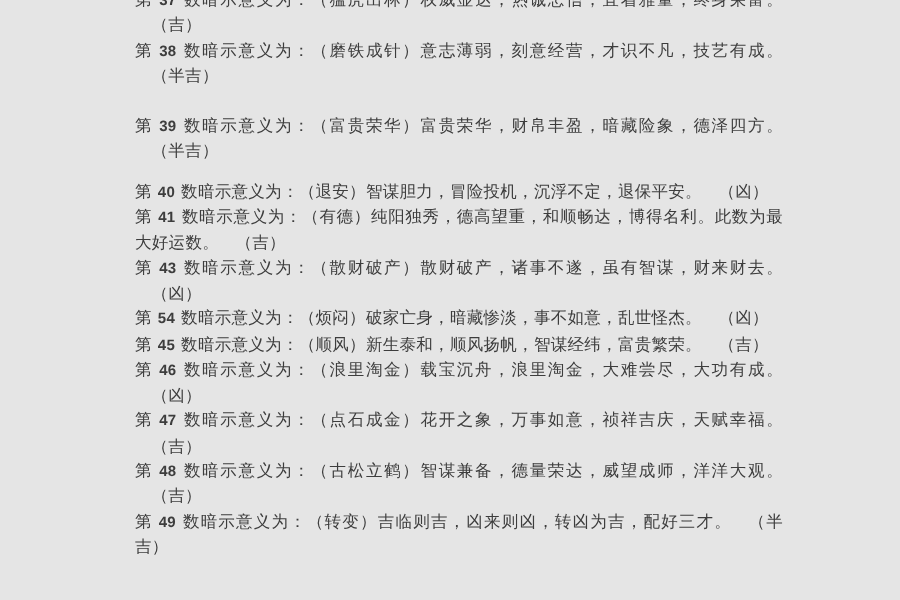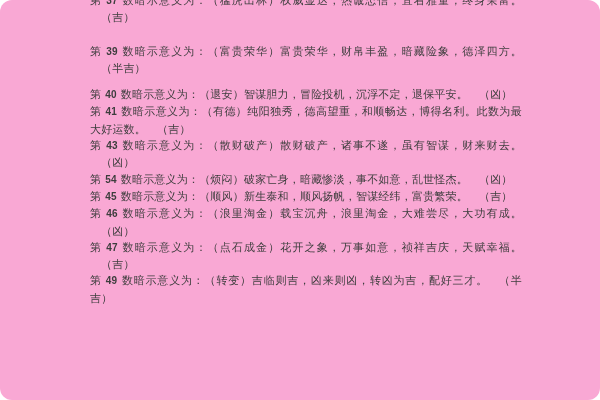--- a/index.html
+++ b/index.html
@@ -1,24 +1,23 @@
 <!DOCTYPE html>
 <html><head>
 <meta charset="utf-8">
 <style>
   html, body { margin: 0; padding: 0; }
   #page {
     position: relative;
     width: 600px;
     height: 400px;
-    background: #f9a8d4;
+    background: #e5e5e5;
     overflow: hidden;
     font-family: "Liberation Serif", "DejaVu Serif", serif;
     color: #3d3d3d;
-    border-radius: 12px;
   }
   #textblock {
     position: absolute;
     left: 90px;
     top: -8px;
     width: 432px;
   }
   .line {
     font-size: 11px;
     line-height: 16.3px;
@@ -35,30 +34,32 @@
   .sp-a { height: 17px; }
   .sp-b { height: 10px; }
 </style>
 </head>
 <body>
 
 <div id="page">
   <div id="textblock">
 
     <div class="line"><span>第</span><span class="num">37</span><span>数暗示意义为：</span><span>（猛虎出林）权威显达，热诚忠信，宜着雅量，终身荣富。</span><span class="rating">（吉）</span></div>
+    <div class="line"><span>第</span><span class="num">38</span><span>数暗示意义为：</span><span>（磨铁成针）意志薄弱，刻意经营，才识不凡，技艺有成。</span><span class="rating">（半吉）</span></div>
 
     <div class="sp-a"></div>
 
     <div class="line"><span>第</span><span class="num">39</span><span>数暗示意义为：</span><span>（富贵荣华）富贵荣华，财帛丰盈，暗藏险象，德泽四方。</span><span class="rating">（半吉）</span></div>
 
     <div class="sp-b"></div>
 
     <div class="line"><span>第</span><span class="num">40</span><span>数暗示意义为：</span><span>（退安）智谋胆力，冒险投机，沉浮不定，退保平安。</span><span class="rating">（凶）</span></div>
     <div class="line"><span>第</span><span class="num">41</span><span>数暗示意义为：</span><span>（有德）纯阳独秀，德高望重，和顺畅达，博得名利。此数为最大好运数。</span><span class="rating">（吉）</span></div>
     <div class="line"><span>第</span><span class="num">43</span><span>数暗示意义为：</span><span>（散财破产）散财破产，诸事不遂，虽有智谋，财来财去。</span><span class="rating">（凶）</span></div>
     <div class="line"><span>第</span><span class="num">54</span><span>数暗示意义为：</span><span>（烦闷）破家亡身，暗藏惨淡，事不如意，乱世怪杰。</span><span class="rating">（凶）</span></div>
     <div class="line"><span>第</span><span class="num">45</span><span>数暗示意义为：</span><span>（顺风）新生泰和，顺风扬帆，智谋经纬，富贵繁荣。</span><span class="rating">（吉）</span></div>
     <div class="line"><span>第</span><span class="num">46</span><span>数暗示意义为：</span><span>（浪里淘金）载宝沉舟，浪里淘金，大难尝尽，大功有成。</span><span class="rating">（凶）</span></div>
     <div class="line"><span>第</span><span class="num">47</span><span>数暗示意义为：</span><span>（点石成金）花开之象，万事如意，祯祥吉庆，天赋幸福。</span><span class="rating">（吉）</span></div>
+    <div class="line"><span>第</span><span class="num">48</span><span>数暗示意义为：</span><span>（古松立鹤）智谋兼备，德量荣达，威望成师，洋洋大观。</span><span class="rating">（吉）</span></div>
     <div class="line"><span>第</span><span class="num">49</span><span>数暗示意义为：</span><span>（转变）吉临则吉，凶来则凶，转凶为吉，配好三才。</span><span class="rating">（半吉）</span></div>
 
   </div>
 </div>
 
 </body></html>

